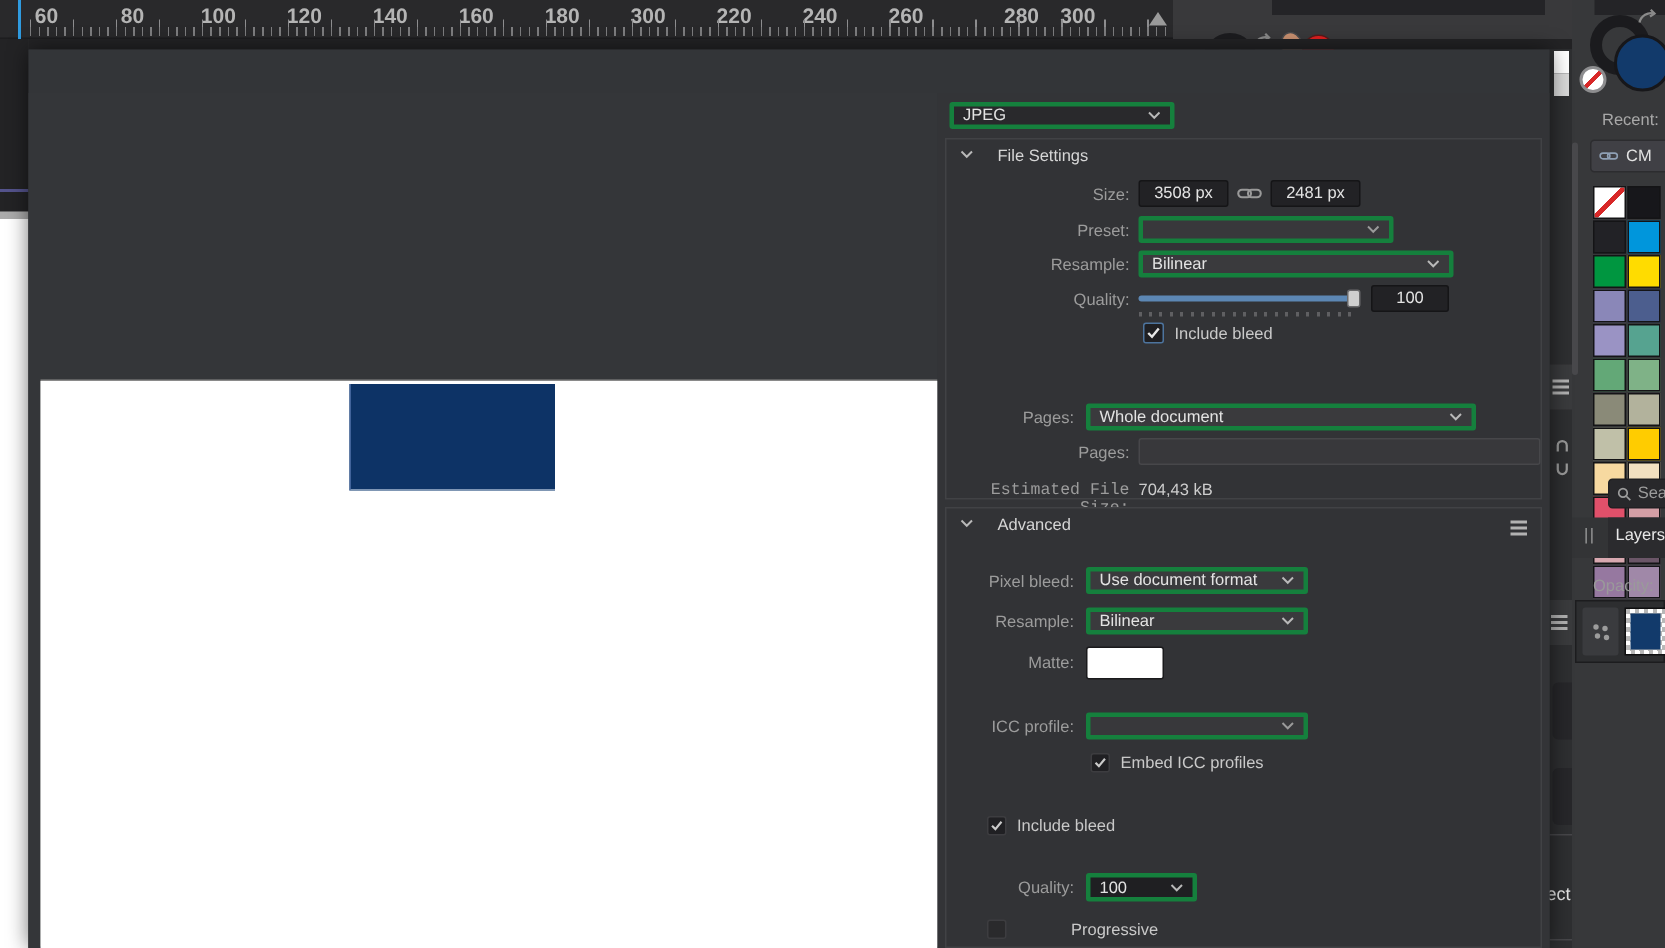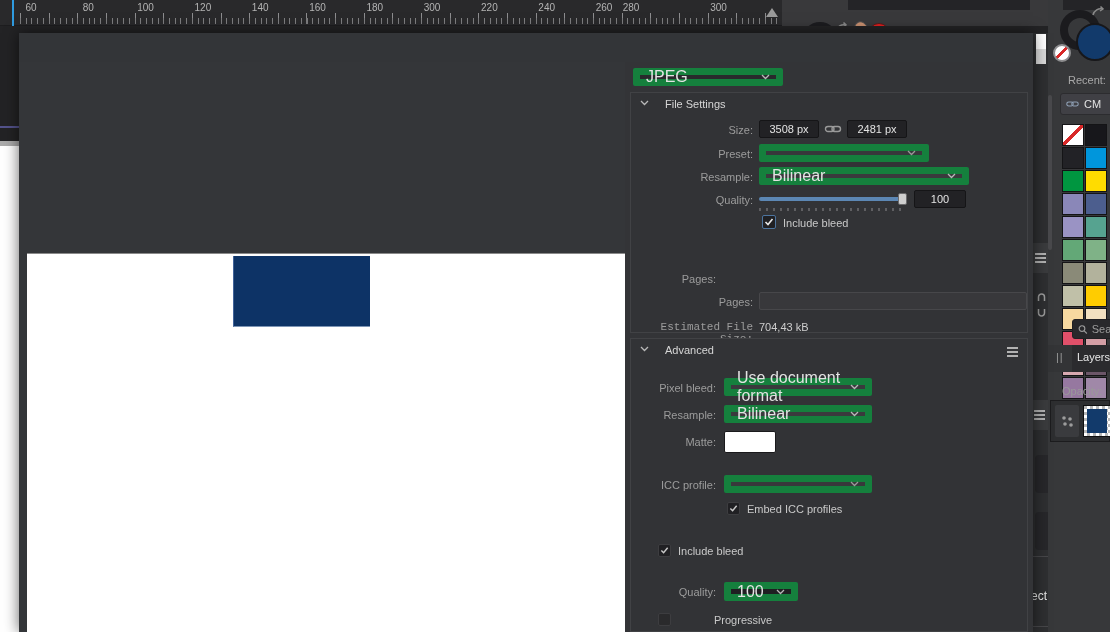--- a/index.html
+++ b/index.html
@@ -3,21 +3,21 @@
 <meta charset="utf-8">
 <style>
   * { margin:0; padding:0; box-sizing:border-box; }
   html,body { background:#1e1e20; }
   body { font-family:"Liberation Sans", sans-serif; }
   #screen { position:relative; width:1110px; height:632px; overflow:hidden; background:#333437; }
   .abs { position:absolute; }
 
   
   #ruler { left:0; top:0; width:782px; height:26px; background:#29292b; border-bottom:1px solid #1d1d1f; }
-  .rnum { position:absolute; top:2px; transform:translateX(-50%); font-size:10px; color:#b4b4b4; }
+  .rnum { position:absolute; top:2px; transform:translateX(-50%); font-size:14px; color:#b4b4b4;font-weight:bold; }
   #ruler-ticks-minor { position:absolute; left:20px; right:0; bottom:1px; height:6px;
      background:repeating-linear-gradient(to right,#7d7d7f 0 1px,transparent 1px 5.73px); }
   #ruler-ticks-major { position:absolute; left:20px; right:0; bottom:1px; height:11px;
      background:repeating-linear-gradient(to right,#8d8d8f 0 1px,transparent 1px 28.65px); }
   #ruler-marker { position:absolute; left:12px; top:0; width:2px; height:26px; }
   #ruler-arrow { left:766px; top:8px; width:0; height:0; border-left:6px solid transparent; border-right:6px solid transparent; border-bottom:9px solid #9a9a9a; }
 
   
   #top-right { left:782px; top:0; width:328px; height:33px; background:#39393b; overflow:hidden; }
   #tr-dark1 { position:absolute; left:66px; top:0; width:182px; height:10px; background:#242427; }
@@ -79,21 +79,21 @@
   #dlg-title { position:absolute; left:0; top:7px; width:100%; text-align:center; font-size:12px; color:#d8d8d8; }
   #dlg-close { position:absolute; right:12px; top:4px; width:20px; height:20px; color:#cfcfcf; font-size:15px; text-align:center; line-height:20px; cursor:default; }
 
   #preview { position:absolute; left:0; top:29px; width:606px; height:570px; background:#343639; }
   #page { position:absolute; left:8px; top:192px; width:598px; height:378px; background:#ffffff; box-shadow:0 -1px 0 #8a8a8a; }
   #page-rect { position:absolute; left:206px; top:2px; width:137px; height:71px; border-bottom:1px solid #7d95b5; border-left:1px solid #41639a; }
 
   #options { position:absolute; left:606px; top:29px; width:408px; height:570px; background:#333437; }
   #opt-scroll { position:absolute; left:423px; top:33px; width:4px; height:155px; background:#48484b; border-radius:2px; }
 
-  .dd { position:absolute; height:18px; background:#3a3a3d; border:7px solid #15803d; border-radius:2px; display:flex; align-items:center; justify-content:space-between; padding:0 6px; font-size:16px; color:#e3e3e3; }
+  .dd { position:absolute; height:18px; background:#3a3a3d; border:3px solid #15803d; border-radius:2px; display:flex; align-items:center; justify-content:space-between; padding:0 6px; font-size:11px; color:#e3e3e3; }
   .dd.empty { background:#38383b; }
   .dd.darker { background:#29292c; }
   .dd.darkest { background:#1f1f22; }
   .dd .chev { flex:0 0 auto; margin-left:4px; }
 
   .field { position:absolute; height:18px; background:#222225; border:1px solid #151517; border-radius:2px; font-size:11px; color:#e3e3e3; display:flex; align-items:center; justify-content:center; }
   .lbl { position:absolute; font-size:11px; color:#9c9c9c; text-align:right; }
   .val-lbl { position:absolute; font-size:11px; color:#cdcdcd; }
 
   .sect { position:absolute; left:5px; width:398px; border:1px solid #414245; background:#323336; }
@@ -125,21 +125,21 @@
         <span class="rnum" style="left: 88.3px;">80</span>
         <span class="rnum" style="left: 145.6px;">100</span>
         <span class="rnum" style="left: 202.9px;">120</span>
         <span class="rnum" style="left: 260.2px;">140</span>
         <span class="rnum" style="left: 317.5px;">160</span>
         <span class="rnum" style="left: 374.8px;">180</span>
         <span class="rnum" style="left: 432.1px;">300</span>
         <span class="rnum" style="left: 489.4px;">220</span>
         <span class="rnum" style="left: 546.7px;">240</span>
         <span class="rnum" style="left: 604px;">260</span>
-        <span class="rnum" style="left: 631px;">280</span>
+        <span class="rnum" style="left: 681px;">280</span>
         <span class="rnum" style="left: 718.6px;">300</span>
       </div>
     <div id="ruler-ticks-major"></div>
     <div id="ruler-ticks-minor"></div>
     <div id="ruler-marker" style="background: rgb(47, 155, 224);"></div>
   </div>
   <div class="abs" id="ruler-arrow"></div>
 
   <div class="abs" id="top-right">
     <div id="tr-dark1"></div>
@@ -309,20 +309,26 @@
         <div class="field" style="left:283px; top:97px; width:52px;">100</div>
 
         <span class="cb blue" style="left:131px; top:122px;">
           <svg width="10" height="10" viewBox="0 0 10 10">
               <path d="M1.5 5l2.5 2.5 4.5-5.5" fill="none" stroke="#e8e8e8" stroke-width="1.6"></path>
             </svg>
         </span>
         <span class="cb-lbl" style="left:152px; top:124px;">Include bleed</span>
 
         <span class="lbl" style="left:0; top:180px; width:85px;">Pages:</span>
+        <div class="dd" style="left:93px; top:176px; width:260px;">
+          <span>Whole document</span>
+          <svg class="chev" width="9" height="6" viewBox="0 0 9 6">
+              <path d="M1 1l3.5 3.5L8 1" fill="none" stroke="#b9b9b9" stroke-width="1.3"></path>
+            </svg>
+        </div>
 
         <span class="lbl" style="left:0; top:203px; width:122px;">Pages:</span>
         <div class="field" style="left:128px; top:199px; width:268px; background:#38383b; border-color:#47474a;"></div>
 
         <span class="lbl" style="left:0; top:228px; width:122px;font-family:Liberation Mono, monospace;">Estimated File Size:</span>
         <span class="val-lbl" style="left:128px; top:228px;">704,43 kB</span>
       </div>
 
       <div class="sect" id="adv-box">
         <div>

